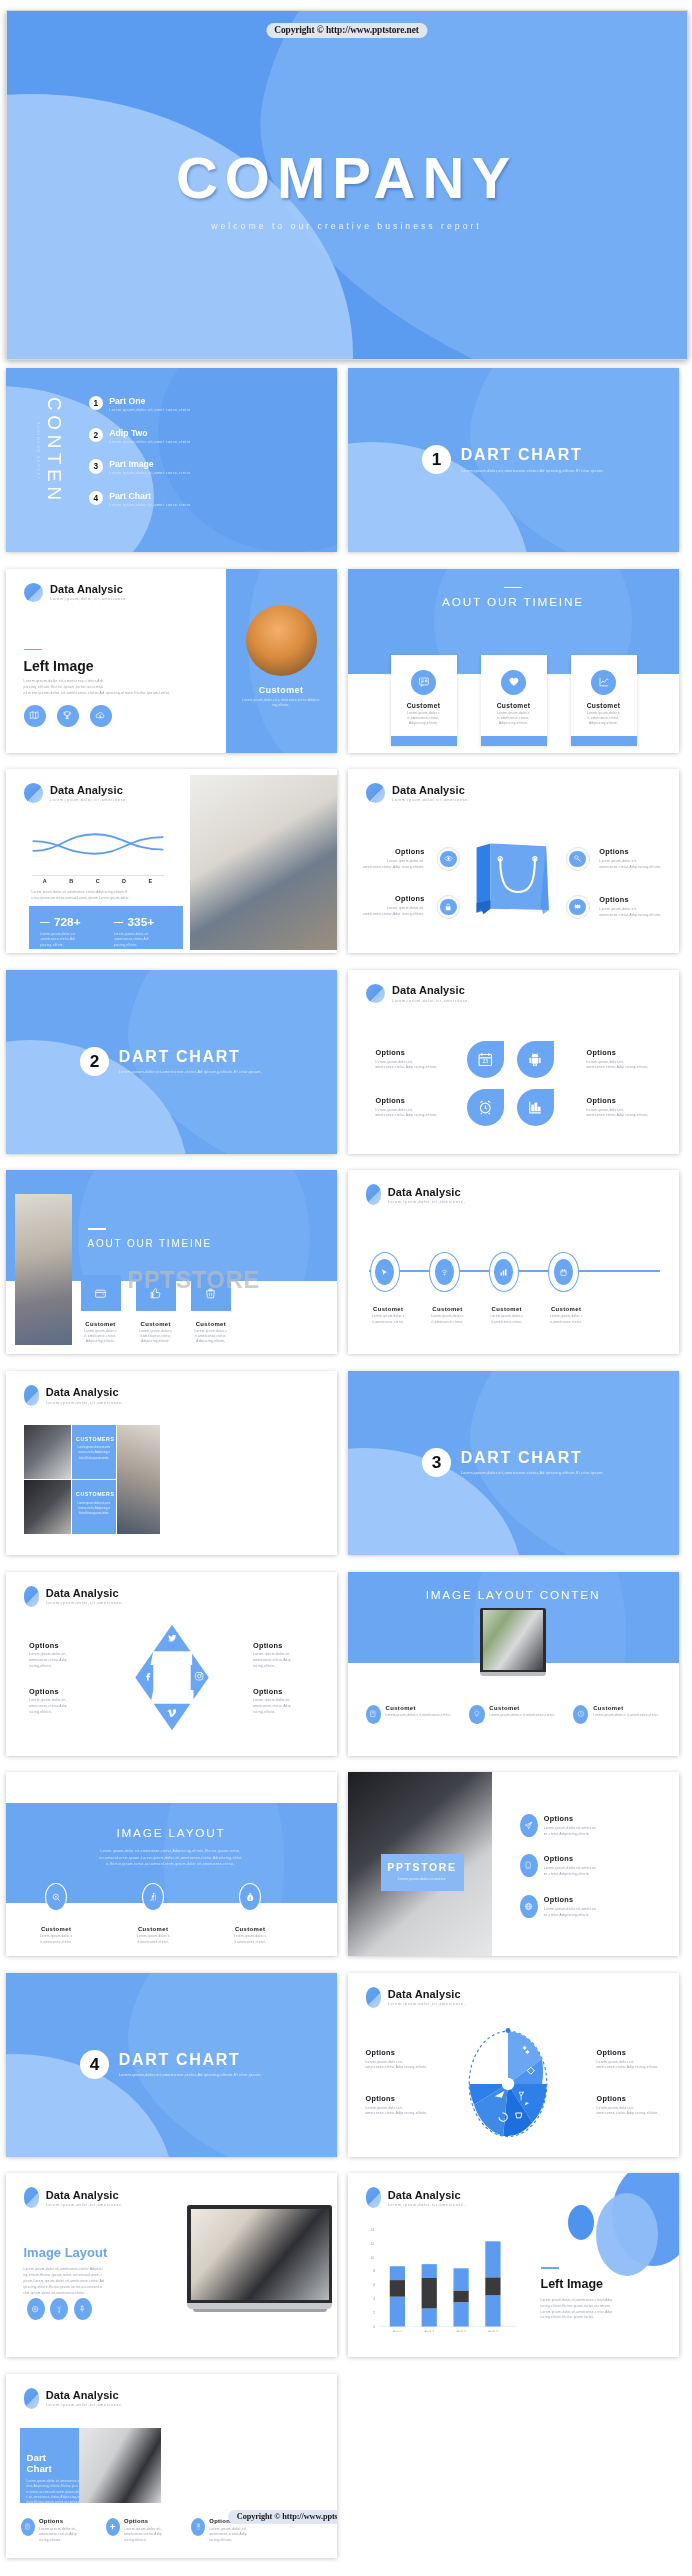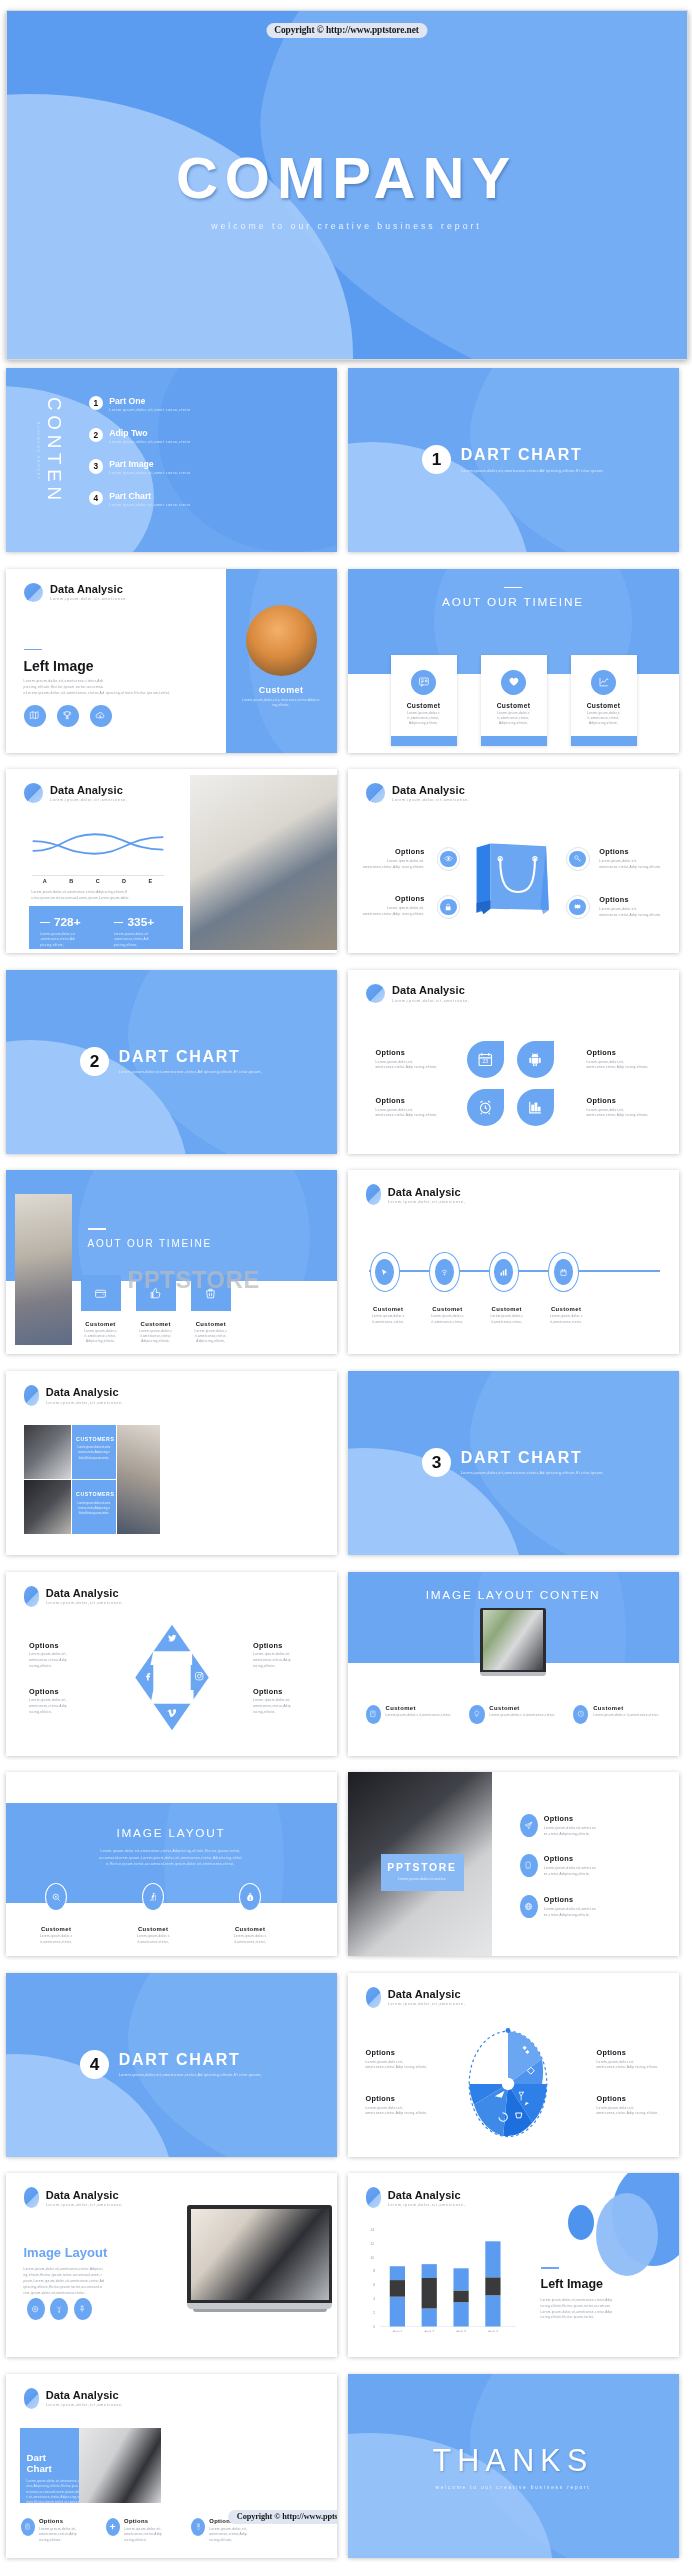--- a/index.html
+++ b/index.html
@@ -1032,22 +1032,16 @@
             </div>
           <div>
               <div class="opt-t" style="font-size:5.9px;">Options</div>
           <div class="opt-p" style="width:53px;">Lorem,ipsum,dolor,sit, ametconse,ctetur,Adip iscing,elitute,</div>
             </div>
         </div>
       </div>
       <div class="copy-pill" style="left:auto;right:-36px;top:136px;transform:none;font-size:8.3px;z-index:60;">Copyright © http://www.pptstore.net</div>
     </div>
 
-    <div class="slide blue">
-      <div class="wv wv1"></div>
-      <div class="wv" style="width:110%;height:150%;left:-48%;top:32%;background:#9cc5fa;border-radius:50%;opacity:.85;"></div>
-      <div class="wtitle" style="position:absolute;width:100%;text-align:center;top:69px;font-size:30.5px;letter-spacing:6.2px;text-shadow:0.7px 1.4px 2.1px rgba(40,80,140,.4);">THANKS</div>
-      <div style="position:absolute;width:100%;text-align:center;top:111px;color:#eaf2ff;font-size:4.8px;letter-spacing:1.8px;">welcome  to  our  creative  business  report</div>
-    </div>
   </div>
 
 </div>
 
 
 </body></html>

